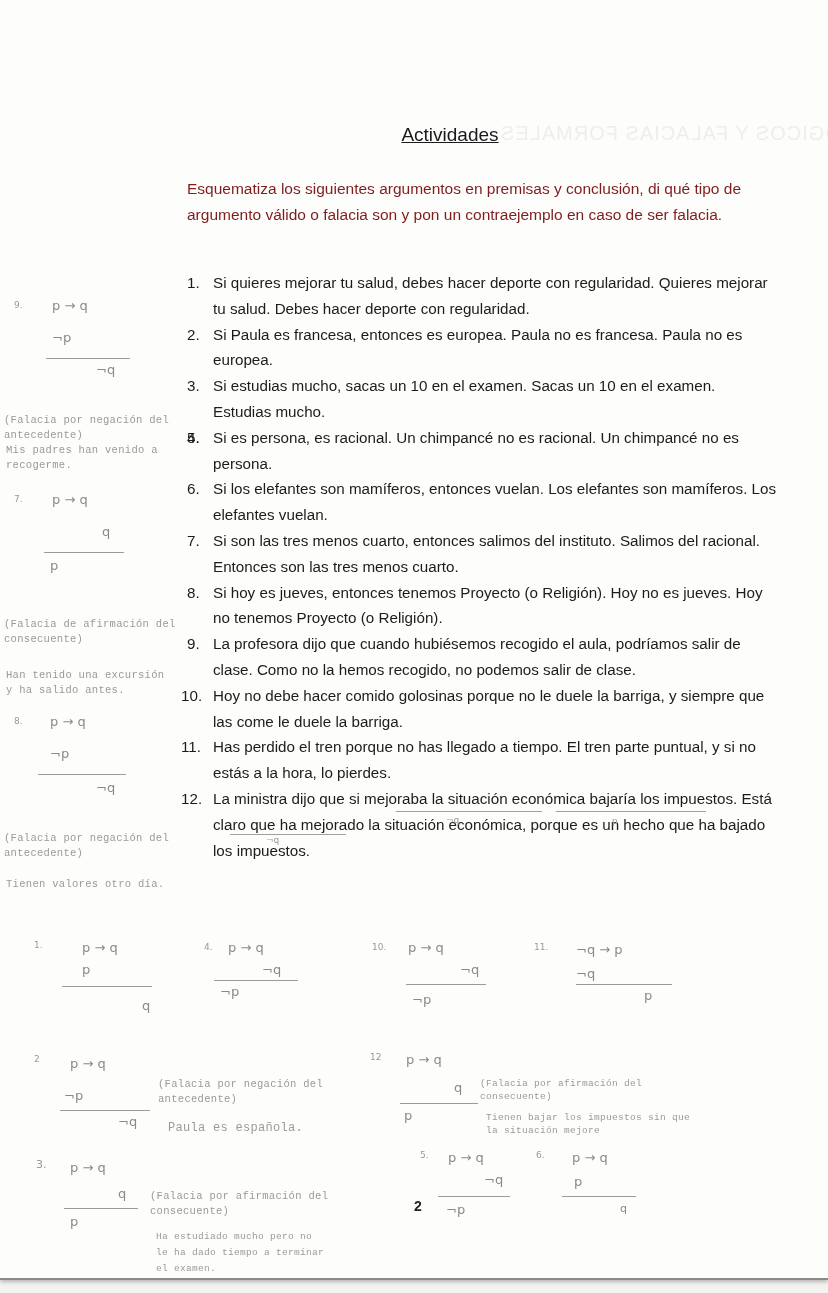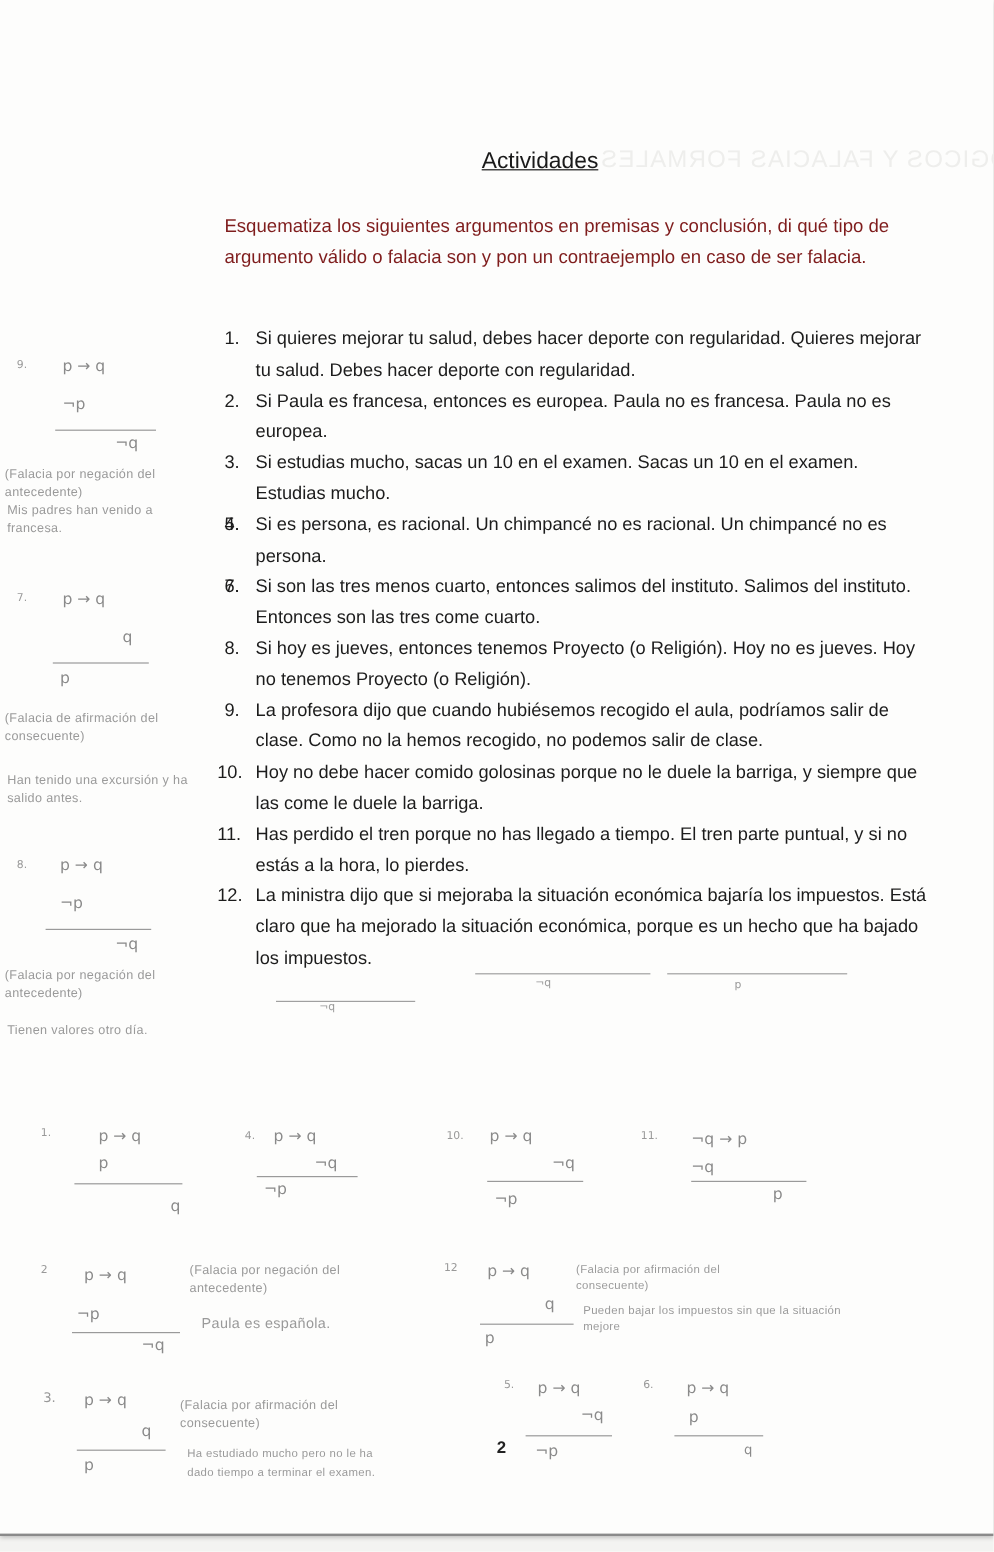--- a/index.html
+++ b/index.html
@@ -10,21 +10,21 @@
          color:#eeeeec;letter-spacing:1px;transform:scaleX(-1);white-space:nowrap;}
   .title{position:absolute;left:0;width:900px;top:124px;text-align:center;
          font-family:"Liberation Sans",sans-serif;font-size:19px;color:#1a1a1a;text-decoration:underline;}
   .intro{position:absolute;left:187px;top:176px;width:600px;font-family:"Liberation Sans",sans-serif;
          font-size:15.5px;line-height:26px;color:#7f1d1d;}
   ol.ex{position:absolute;left:187px;top:270px;width:590px;margin:0;padding:0;list-style:none;
         font-family:"Liberation Sans",sans-serif;font-size:15.2px;line-height:25.8px;color:#1c1c1c;}
   ol.ex li{position:relative;padding-left:26px;margin:0;}
   ol.ex li .num{position:absolute;left:0;top:0;}
   ol.ex li.two .num{left:-6px;}
-  .note{position:absolute;font-family:Liberation Sans, sans-serif;color:#9a9a9a;font-size:10.5px;line-height:15px;letter-spacing:.3px;}
+  .note{position:absolute;font-family:Liberation Mono, monospace;color:#9a9a9a;font-size:10.5px;line-height:15px;letter-spacing:.3px;margin-top:25px;}
   .schema{position:absolute;font-family:"DejaVu Sans",sans-serif;color:#8a8a8a;font-size:13px;}
   .schema .lbl{position:absolute;font-size:9px;color:#999;}
   .schema .row{position:absolute;white-space:nowrap;}
   .schema .bar{position:absolute;height:1px;background:#9a9a9a;}
   .pagenum{position:absolute;left:414px;top:1198px;font-family:"Liberation Sans",sans-serif;font-weight:bold;font-size:14px;color:#222;}
   .ul{position:absolute;height:1px;background:#a0a0a0;}
   .tiny{position:absolute;font-family:"DejaVu Sans",sans-serif;font-size:9px;color:#999;}
 </style>
 </head>
 <body>
@@ -35,22 +35,22 @@
 
   <div class="title">Actividades</div>
   <div class="intro">Esquematiza los siguientes argumentos en premisas y conclusión, di qué tipo de argumento válido o falacia son y pon un contraejemplo en caso de ser falacia.</div>
 
   <ol class="ex">
     <li><span class="num">1.</span><span>Si quieres mejorar tu salud, debes hacer deporte con regularidad. Quieres mejorar tu salud. Debes hacer deporte con regularidad.</span></li>
     <li><span class="num">2.</span><span>Si Paula es francesa, entonces es europea. Paula no es francesa. Paula no es europea.</span></li>
     <li><span class="num">3.</span><span>Si estudias mucho, sacas un 10 en el examen. Sacas un 10 en el examen. Estudias mucho.</span></li>
     <li><span class="num">4.</span></li>
     <li><span class="num">5.</span><span>Si es persona, es racional. Un chimpancé no es racional. Un chimpancé no es persona.</span></li>
-    <li><span class="num">6.</span></li>
-    <li><span class="num">7.</span><span>Si son las tres menos cuarto, entonces salimos del instituto. Salimos del instituto. Entonces son las tres come cuarto.</span></li>
+    <li><span class="num">6.</span><span>Si los elefantes son mamíferos, entonces vuelan. Los elefantes son mamíferos. Los elefantes vuelan.</span></li>
+    <li><span class="num">7.</span><span>Si son las tres menos cuarto, entonces salimos del instituto. Salimos del racional. Entonces son las tres menos cuarto.</span></li>
     <li><span class="num">8.</span><span>Si hoy es jueves, entonces tenemos Proyecto (o Religión). Hoy no es jueves. Hoy no tenemos Proyecto (o Religión).</span></li>
     <li><span class="num">9.</span><span>La profesora dijo que cuando hubiésemos recogido el aula, podríamos salir de clase. Como no la hemos recogido, no podemos salir de clase.</span></li>
     <li class="two"><span class="num">10.</span><span>Hoy no debe hacer comido golosinas porque no le duele la barriga, y siempre que las come le duele la barriga.</span></li>
     <li class="two"><span class="num">11.</span><span>Has perdido el tren porque no has llegado a tiempo. El tren parte puntual, y si no estás a la hora, lo pierdes.</span></li>
     <li class="two"><span class="num">12.</span><span>La ministra dijo que si mejoraba la situación económica bajaría los impuestos. Está claro que ha mejorado la situación económica, porque es un hecho que ha bajado los impuestos.</span></li>
   </ol>
 
   <div class="ul" style="left:396px;top:811px;width:146px;"></div>
   <div class="ul" style="left:556px;top:811px;width:150px;"></div>
   <div class="ul" style="left:230px;top:834px;width:116px;"></div>
@@ -59,21 +59,21 @@
   <div class="tiny" style="left:266px;top:835px;">¬q</div>
 
   <div class="schema" style="left:10px;top:296px;width:170px;height:180px;">
     <div class="lbl" style="left:4px;top:4px;">9.</div>
     <div class="row" style="left:42px;top:2px;">p → q</div>
     <div class="row" style="left:42px;top:34px;">¬p</div>
     <div class="bar" style="left:36px;top:62px;width:84px;"></div>
     <div class="row" style="left:86px;top:66px;">¬q</div>
   </div>
   <div class="note" style="left:4px;top:388px;width:180px;">(Falacia por negación del antecedente)</div>
-  <div class="note" style="left:6px;top:418px;width:165px;">Mis padres han venido a francesa.</div>
+  <div class="note" style="left:6px;top:418px;width:165px;">Mis padres han venido a recogerme.</div>
 
   <div class="schema" style="left:10px;top:490px;width:170px;height:90px;">
     <div class="lbl" style="left:4px;top:4px;">7.</div>
     <div class="row" style="left:42px;top:2px;">p → q</div>
     <div class="row" style="left:92px;top:34px;">q</div>
     <div class="bar" style="left:34px;top:62px;width:80px;"></div>
     <div class="row" style="left:40px;top:68px;">p</div>
   </div>
   <div class="note" style="left:4px;top:592px;width:180px;">(Falacia de afirmación del consecuente)</div>
   <div class="note" style="left:6px;top:643px;width:165px;">Han tenido una excursión y ha salido antes.</div>
@@ -131,21 +131,21 @@
   <div class="note" style="left:168px;top:1096px;width:170px;font-size:12px;">Paula es española.</div>
 
   <div class="schema" style="left:370px;top:1050px;width:110px;height:80px;">
     <div class="lbl" style="left:0;top:2px;">12</div>
     <div class="row" style="left:36px;top:2px;">p → q</div>
     <div class="row" style="left:84px;top:30px;">q</div>
     <div class="bar" style="left:30px;top:53px;width:78px;"></div>
     <div class="row" style="left:34px;top:58px;">p</div>
   </div>
   <div class="note" style="left:480px;top:1052px;width:175px;font-size:9.5px;line-height:13px;">(Falacia por afirmación del consecuente)</div>
-  <div class="note" style="left:486px;top:1086px;width:220px;font-size:9.5px;line-height:13px;">Pueden bajar los impuestos sin que la situación mejore</div>
+  <div class="note" style="left:486px;top:1086px;width:220px;font-size:9.5px;line-height:13px;">Tienen bajar los impuestos sin que la situación mejore</div>
 
   <div class="schema" style="left:36px;top:1158px;width:120px;height:80px;">
     <div class="lbl" style="left:0;top:0;font-size:11px;">3.</div>
     <div class="row" style="left:34px;top:2px;">p → q</div>
     <div class="row" style="left:82px;top:28px;">q</div>
     <div class="bar" style="left:28px;top:50px;width:74px;"></div>
     <div class="row" style="left:34px;top:56px;">p</div>
   </div>
   <div class="note" style="left:150px;top:1164px;width:180px;">(Falacia por afirmación del consecuente)</div>
   <div class="note" style="left:156px;top:1204px;width:170px;font-size:9.5px;line-height:16px;">Ha estudiado mucho pero no le ha dado tiempo a terminar el examen.</div>

